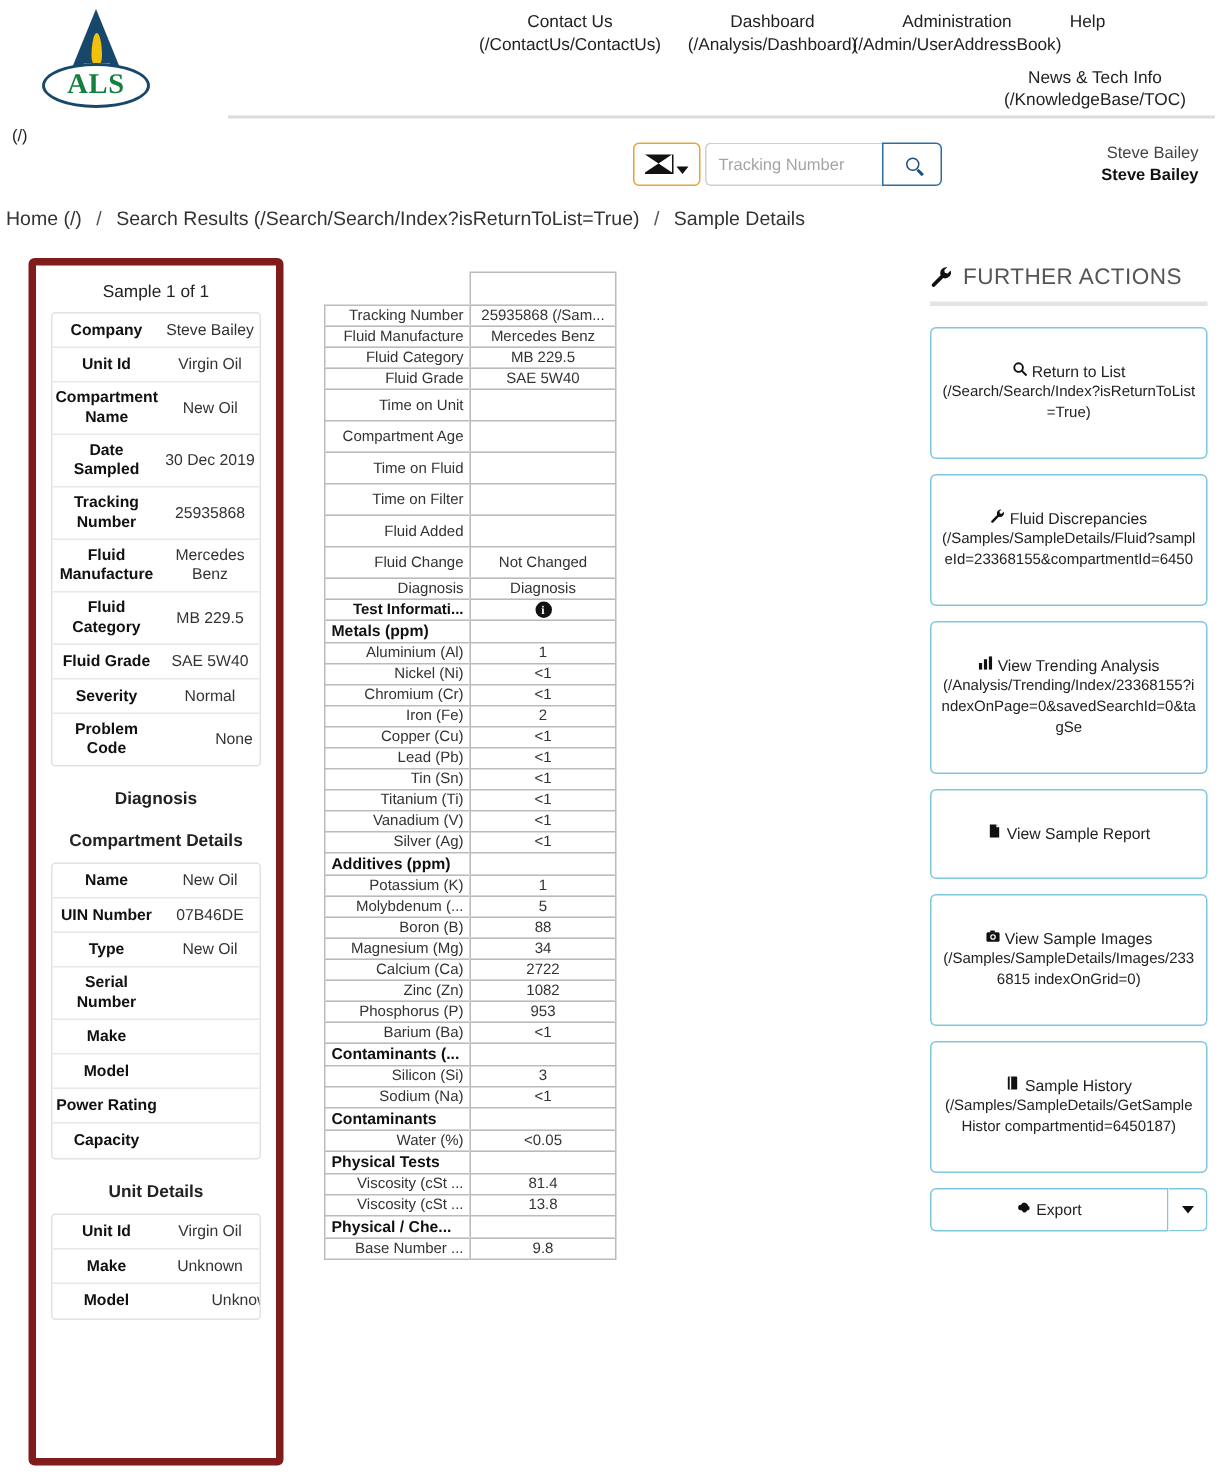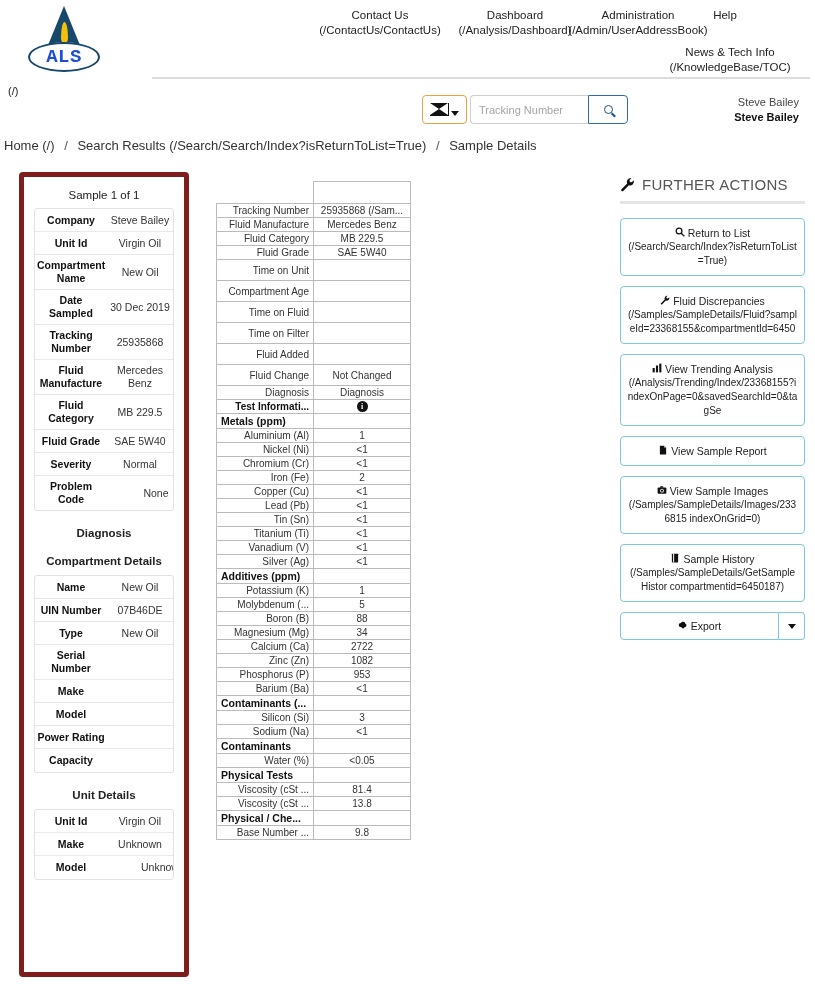--- a/index.html
+++ b/index.html
@@ -45,22 +45,22 @@
     border-radius: 50%;
     background: #ffffff;
     z-index: 2;
   }
   .logo-text {
     position: absolute; left: 6px; top: 36px;
     width: 72px; height: 30px;
     z-index: 3;
     display: flex; align-items: center; justify-content: center;
     font-weight: bold; font-size: 19px; letter-spacing: 0.5px;
-    color: #1d4ed8;
-    font-family: Liberation Mono, monospace;
+    color: #15803d;
+    font-family: Liberation Serif, serif;
   }
 
   .nav { position: absolute; left: 150px; top: 5px; width: 660px; height: 70px; }
   .nav-item {
     position: absolute;
     text-align: center;
     font-size: 11.5px;
     line-height: 15px;
     color: #222;
     cursor: pointer;
@@ -253,21 +253,21 @@
     position: relative;
     display: inline-block;
   }
   .wrench svg { display: block; }
   .fa-rule { height: 3px; background: #e4e4e4; width: 185px; margin-bottom: 14px; }
 
   .fa-btn {
     border: 1px solid #7ec8dd;
     border-radius: 4px;
     background: #fff;
-    padding: 7px 6px;
+    padding: 22px 6px;
     margin-bottom: 10px;
     text-align: center;
     font-size: 10px;
     color: #222;
     line-height: 14px;
     cursor: pointer;
     width: 185px;
     overflow: hidden;
   }
   .fa-btn .btn-main { font-size: 10.5px; white-space: nowrap; }

